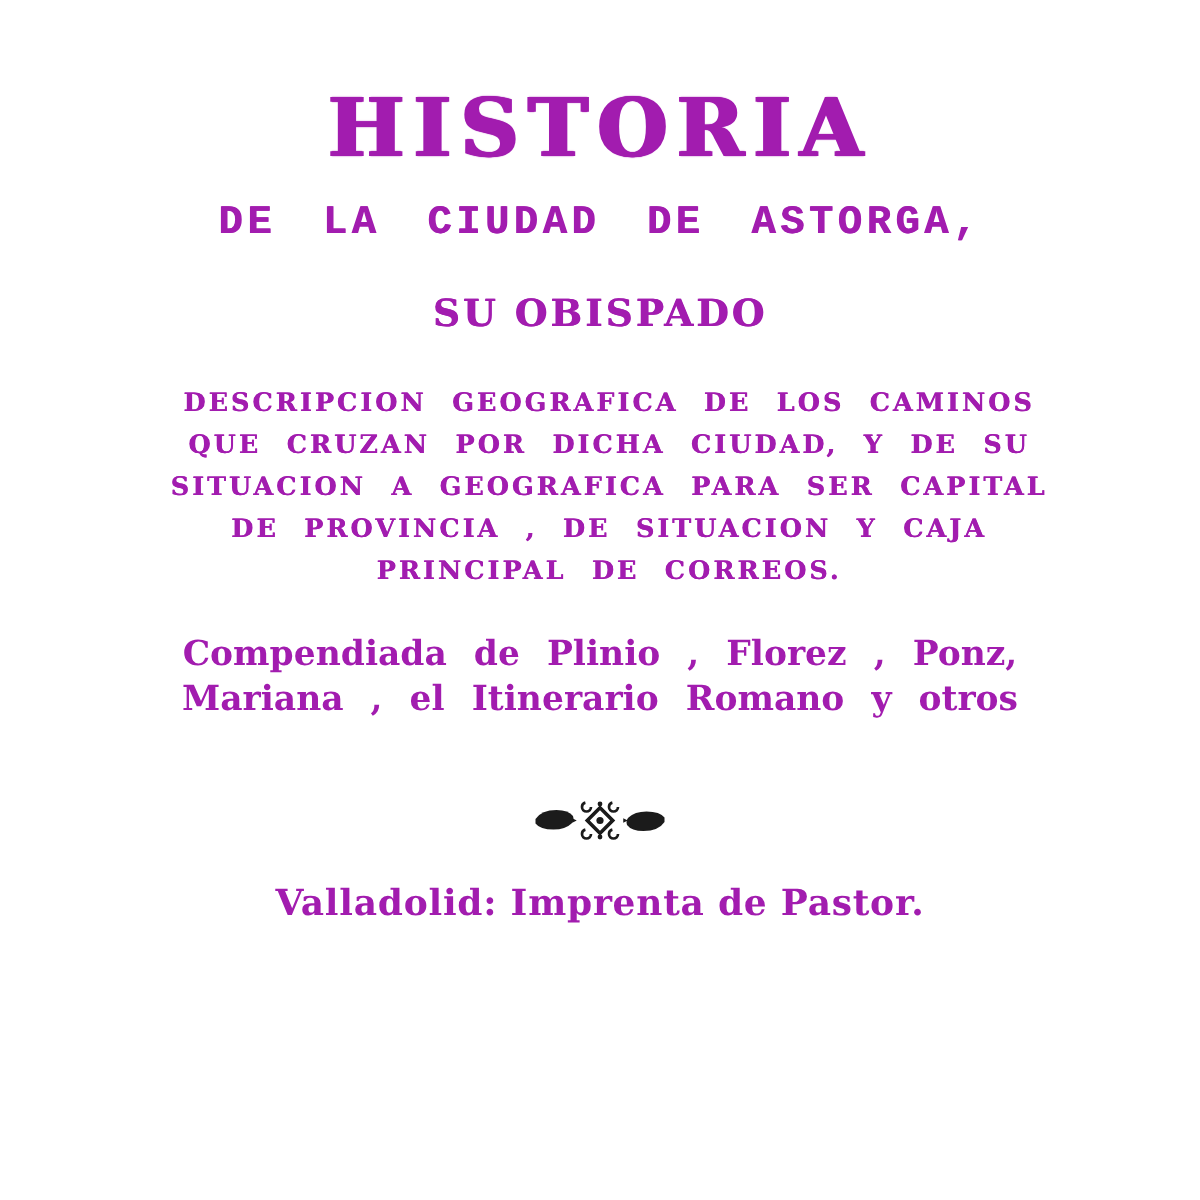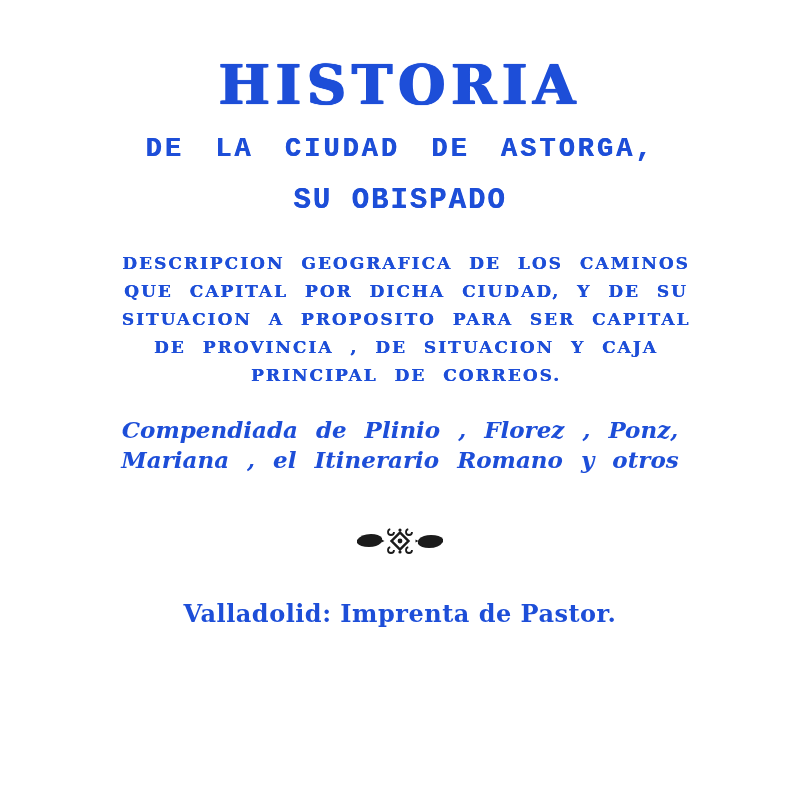--- a/index.html
+++ b/index.html
@@ -7,21 +7,21 @@
     padding: 0;
     background: #ffffff;
   }
   .sheet {
     position: relative;
     width: 800px;
     height: 800px;
     background: #ffffff;
     overflow: hidden;
     font-family: "DejaVu Serif", "Liberation Serif", serif;
-    color: #1d4ed8;
+    color: #a21caf;
   }
   .title-page {
     position: absolute;
     left: 0;
     top: 0;
     width: 100%;
     padding-top: 52px;
     text-align: center;
     box-sizing: border-box;
   }
@@ -37,26 +37,25 @@
     margin-top: 16px;
     font-size: 27px;
     font-weight: 700;
     letter-spacing: 3px;
     word-spacing: 12px;
     text-shadow: 0.5px 0 0 currentColor;
     white-space: nowrap;
     font-family: Liberation Mono, monospace;
   }
   .obispado-line {
-    margin-top: 20px;
-    font-size: 29px;
+    margin-top: 30px;
+    font-size: 25px;
     font-weight: 700;
     letter-spacing: 2px;
     text-shadow: 0.4px 0 0 currentColor;
-    font-family: Liberation Mono, monospace;
   }
   .patrona-line {
     margin-top: 28px;
     font-size: 19px;
     font-weight: 700;
     letter-spacing: 4px;
     word-spacing: 9px;
     text-shadow: 0.4px 0 0 currentColor;
     white-space: nowrap;
   }
@@ -66,34 +65,33 @@
     font-weight: 700;
     letter-spacing: 2px;
     word-spacing: 9px;
     line-height: 28px;
     text-shadow: 0.3px 0 0 currentColor;
     padding-left: 12px;
   }
   .compiled-paragraph {
     margin-top: 26px;
     font-size: 23px;
-    font-style: italic;
     font-weight: 600;
     word-spacing: 10px;
     line-height: 30px;
   }
   .ornament-wrap {
     margin-top: 50px;
     height: 32px;
     display: flex;
     justify-content: center;
     align-items: center;
   }
   .imprint-line {
-    margin-top: 42px;
+    margin-top: 24px;
     font-size: 24px;
     font-weight: 700;
     letter-spacing: 0.5px;
   }
   .year-line {
     margin-top: 2px;
     font-size: 25px;
     font-weight: 700;
     letter-spacing: 2px;
     text-shadow: 0.5px 0 0 currentColor;
@@ -107,22 +105,22 @@
 
     <div class="book-title">HISTORIA</div>
 
     <div class="book-subtitle">DE LA CIUDAD DE ASTORGA,</div>
 
     <div class="obispado-line">SU OBISPADO</div>
 
 
     <div class="description-paragraph">
       <div>DESCRIPCION GEOGRAFICA DE LOS CAMINOS</div>
-      <div>QUE CAPITAL POR DICHA CIUDAD, Y DE SU</div>
-      <div>SITUACION A PROPOSITO PARA SER CAPITAL</div>
+      <div>QUE CRUZAN POR DICHA CIUDAD, Y DE SU</div>
+      <div>SITUACION A GEOGRAFICA PARA SER CAPITAL</div>
       <div>DE PROVINCIA , DE SITUACION Y CAJA</div>
       <div>PRINCIPAL DE CORREOS.</div>
     </div>
 
     <div class="compiled-paragraph">
       <div>Compendiada de Plinio , Florez , Ponz,</div>
       <div>Mariana , el Itinerario Romano y otros</div>
     </div>
 
     <div class="ornament-wrap">

